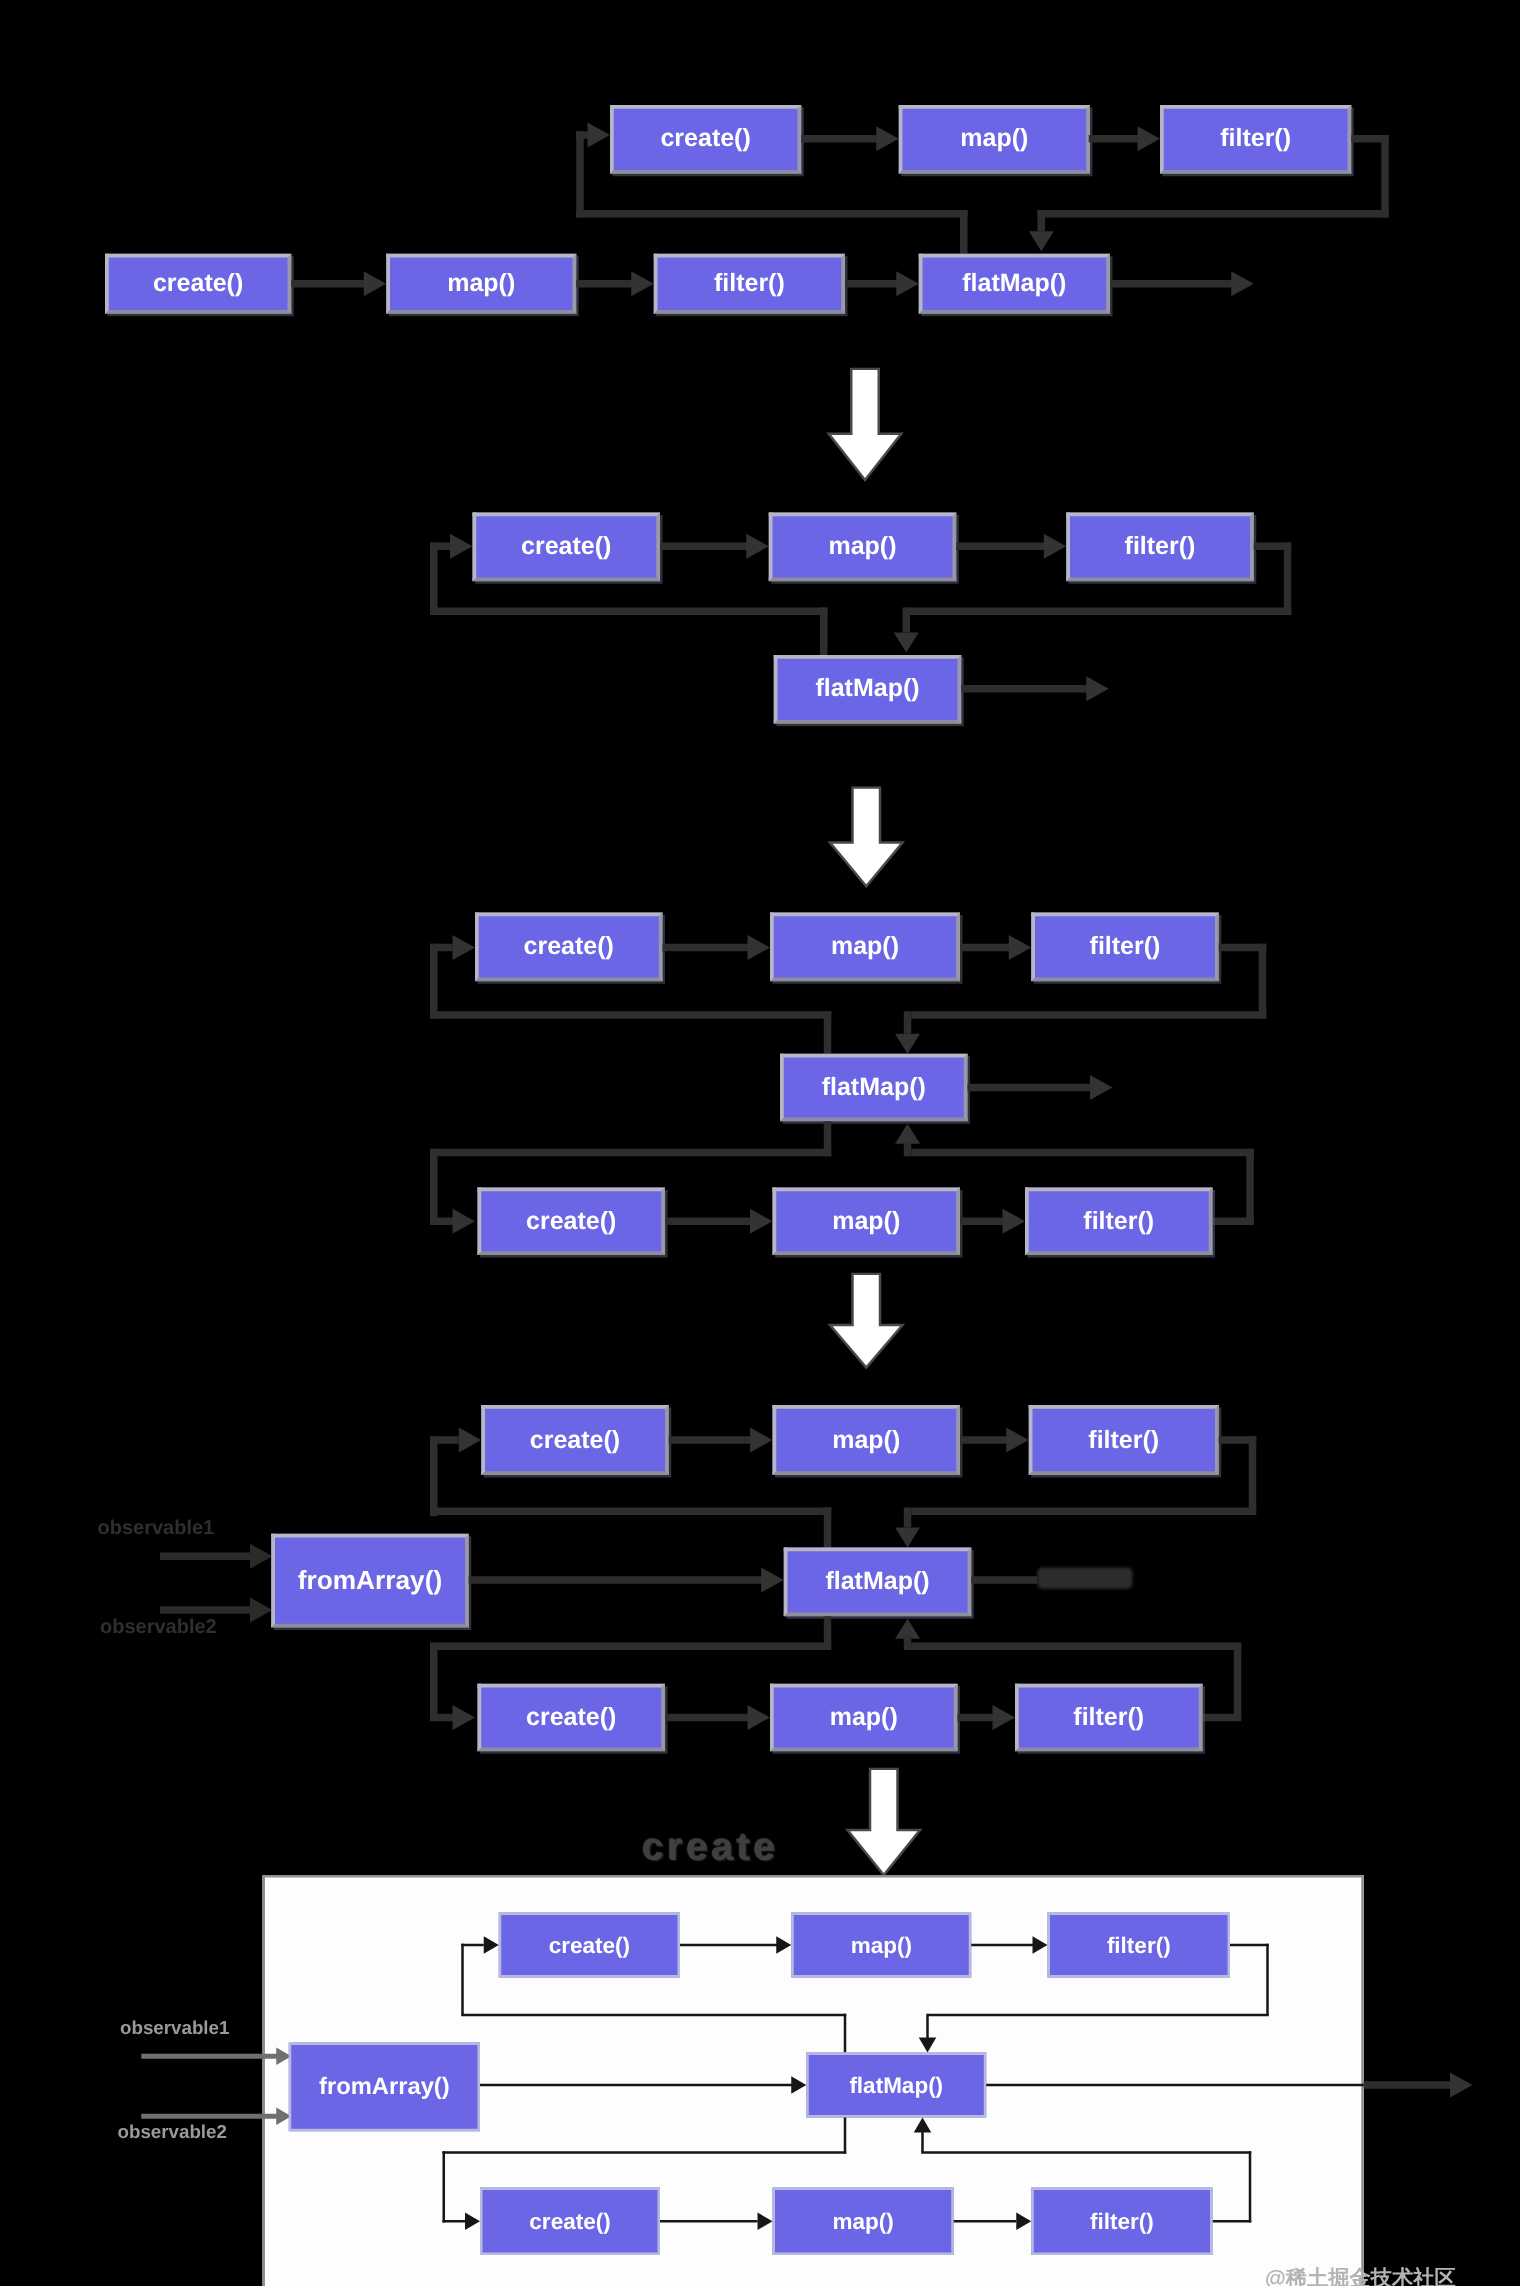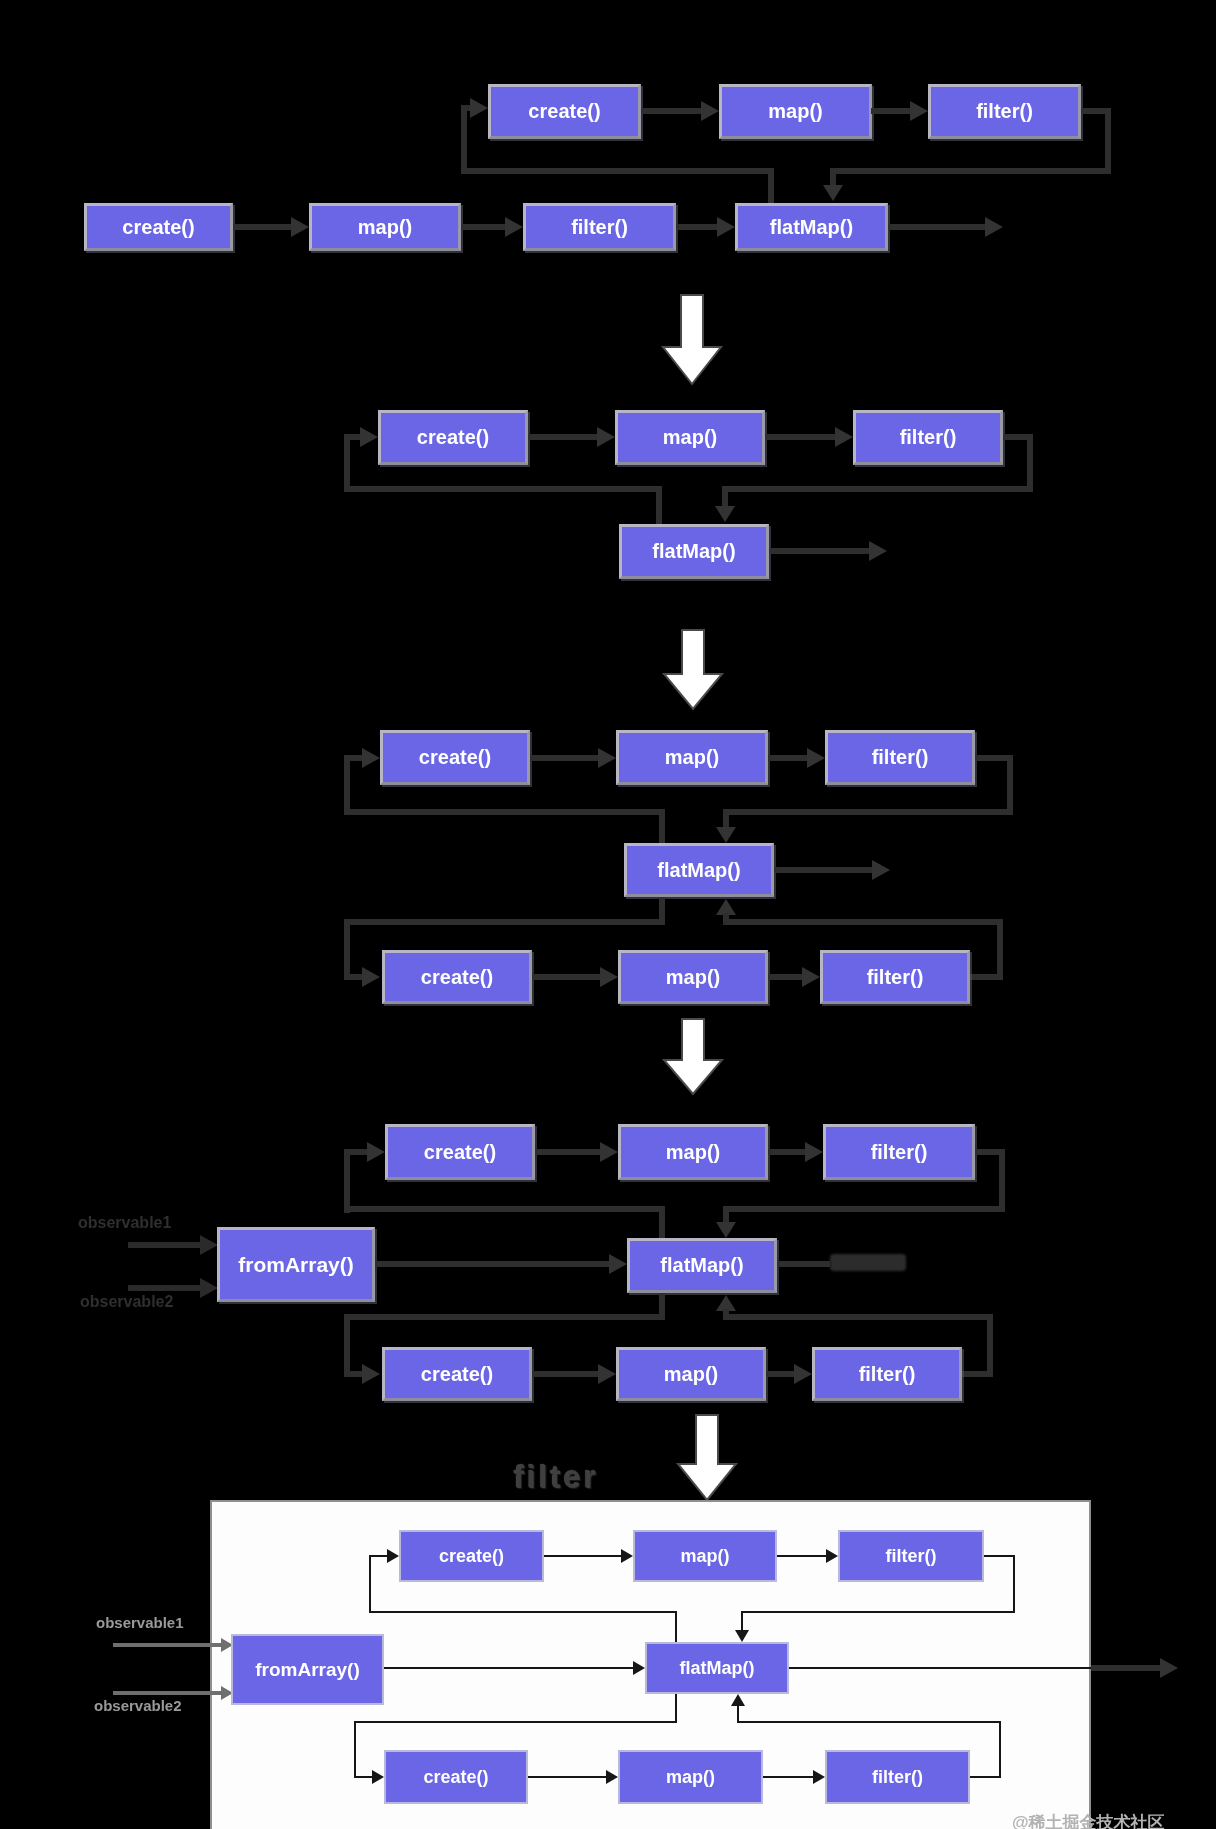--- a/index.html
+++ b/index.html
@@ -212,21 +212,21 @@
   <div>
     <div class="node" style="left:382px;top:1305px;width:150px;height:54px;">create()</div>
     <div class="node" style="left:616px;top:1305px;width:150px;height:54px;">map()</div>
     <div class="node" style="left:812px;top:1305px;width:150px;height:54px;">filter()</div>
     <div class="hline" style="left:532px;top:1329px;width:68px;"></div>
     <div class="ah-r" style="left:598px;top:1322px;"></div>
     <div class="hline" style="left:766px;top:1329px;width:30px;"></div>
     <div class="ah-r" style="left:794px;top:1322px;"></div>
   </div>
 
-  <div class="merge" style="left:514px;top:1418px;">filter</div>
+  <div class="merge" style="left:514px;top:1418px;">create</div>
   <svg class="bigarrow" style="left:645px;top:1372px;" width="124" height="88" viewBox="0 0 124 88">
     <polygon points="51,1 73,1 73,50 91,50 62,86 33,50 51,50" fill="#ffffff" stroke="#4a4a4a" stroke-width="2"></polygon>
   </svg>
 
   <div class="panel" style="left:210px;top:1458px;width:881px;height:339px;"></div>
 
   <div>
     <div class="node sm" style="left:399px;top:1488px;width:145px;height:52px;">create()</div>
     <div class="node sm" style="left:633px;top:1488px;width:144px;height:52px;">map()</div>
     <div class="node sm" style="left:838px;top:1488px;width:146px;height:52px;">filter()</div>

